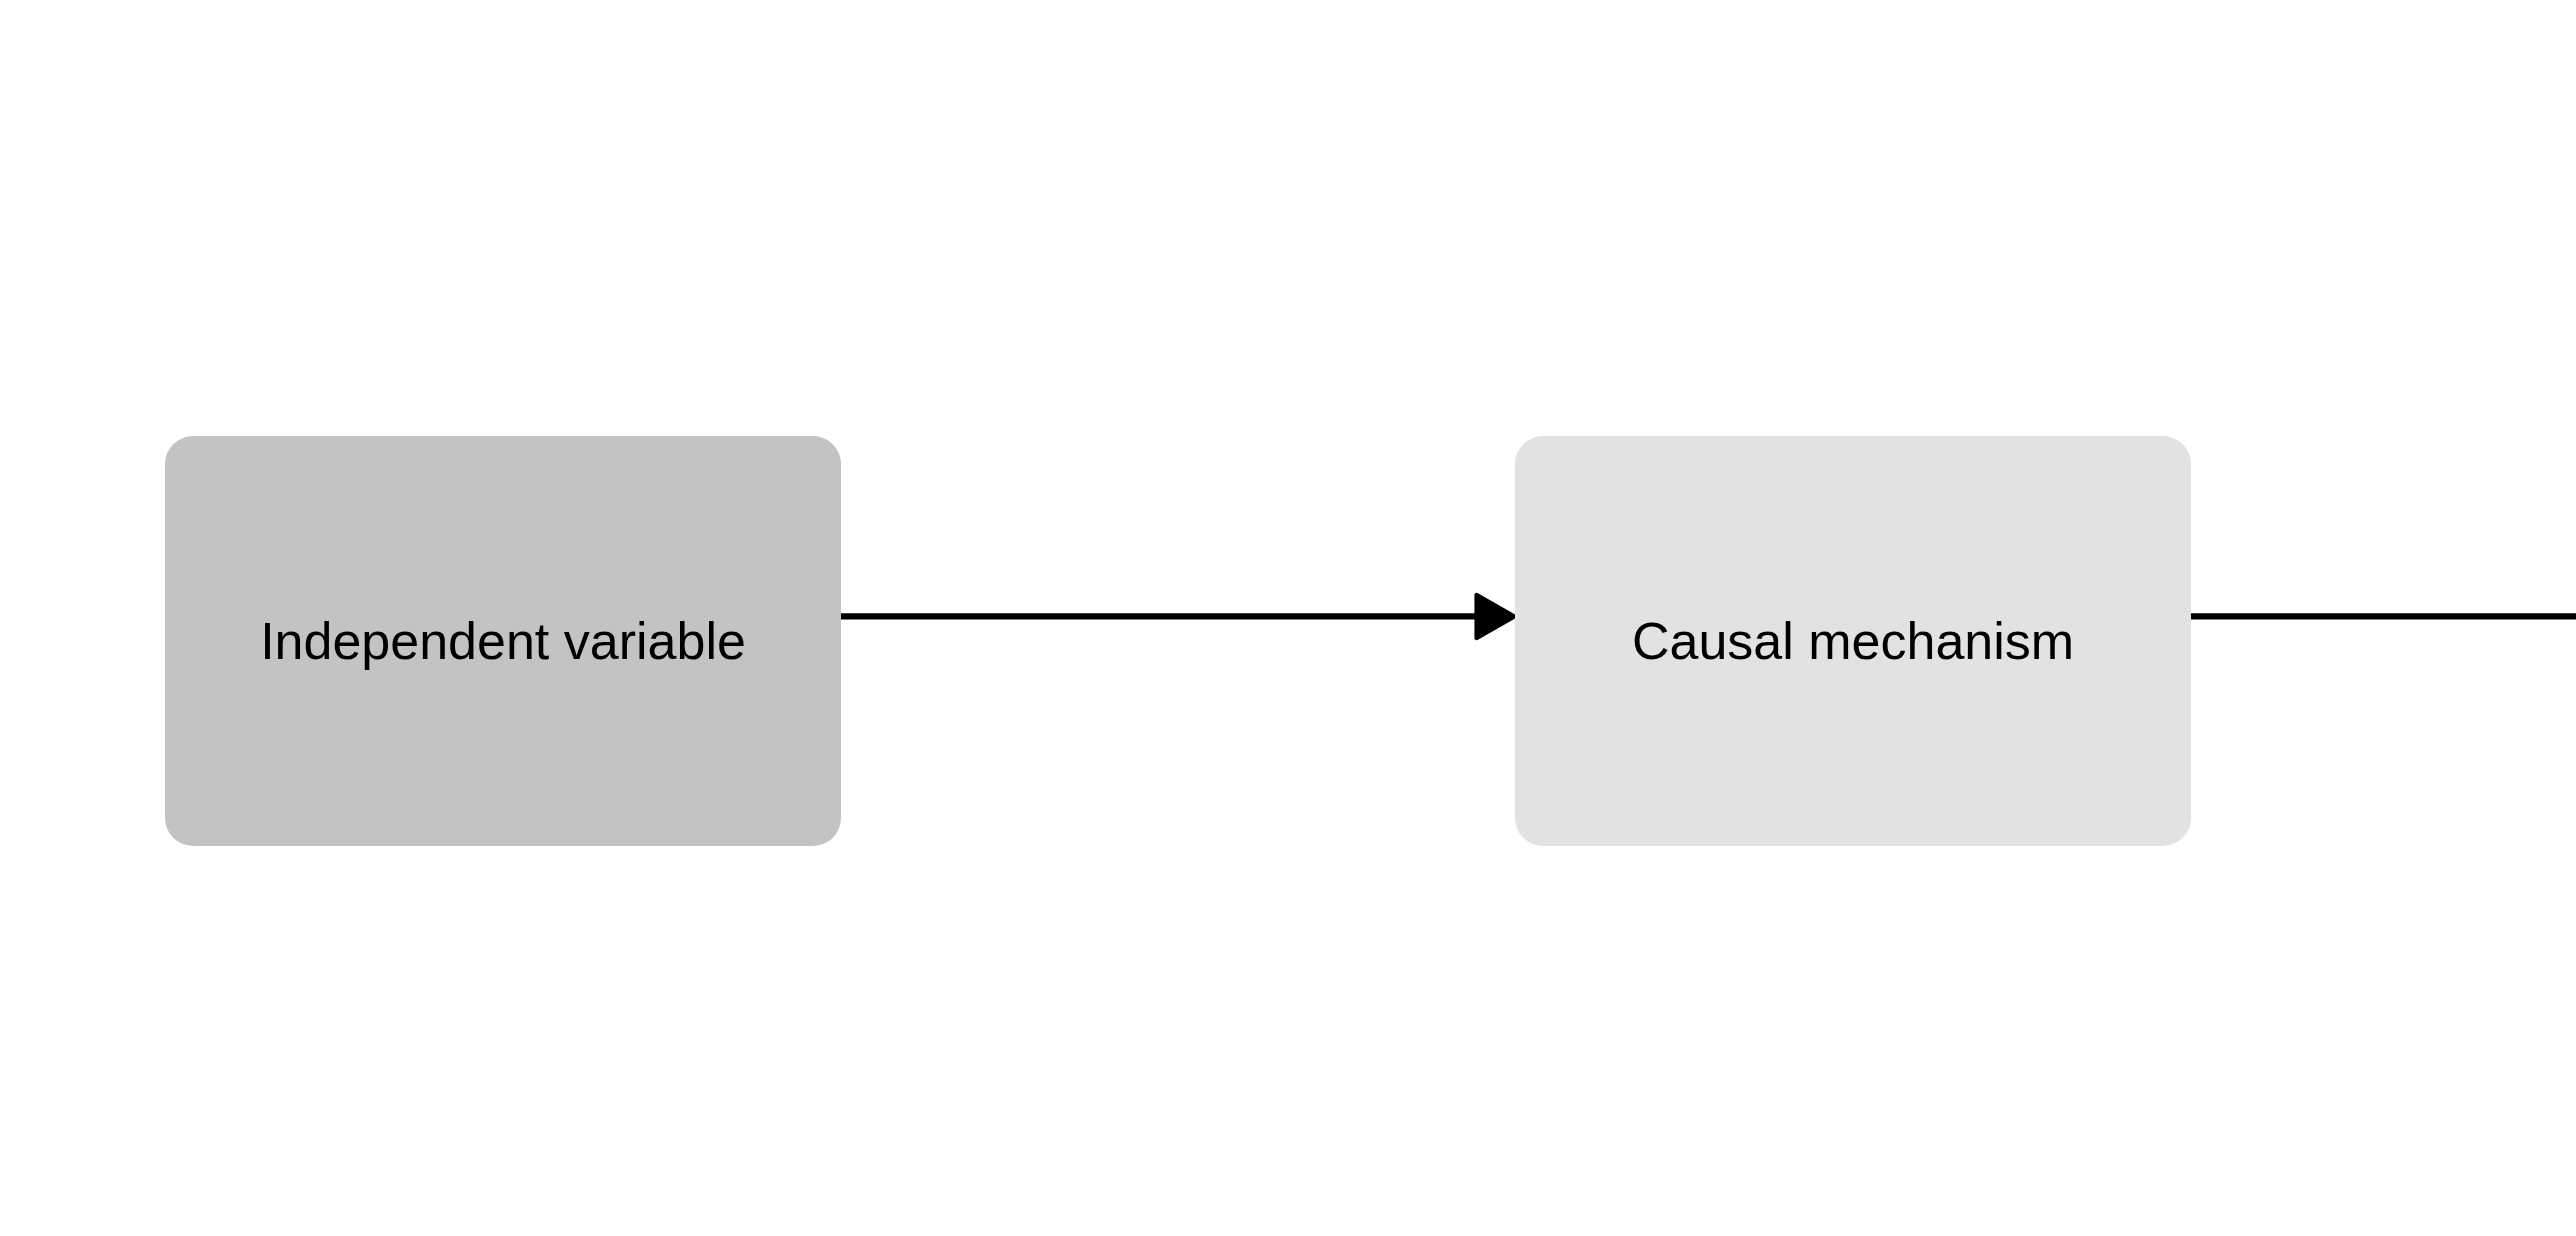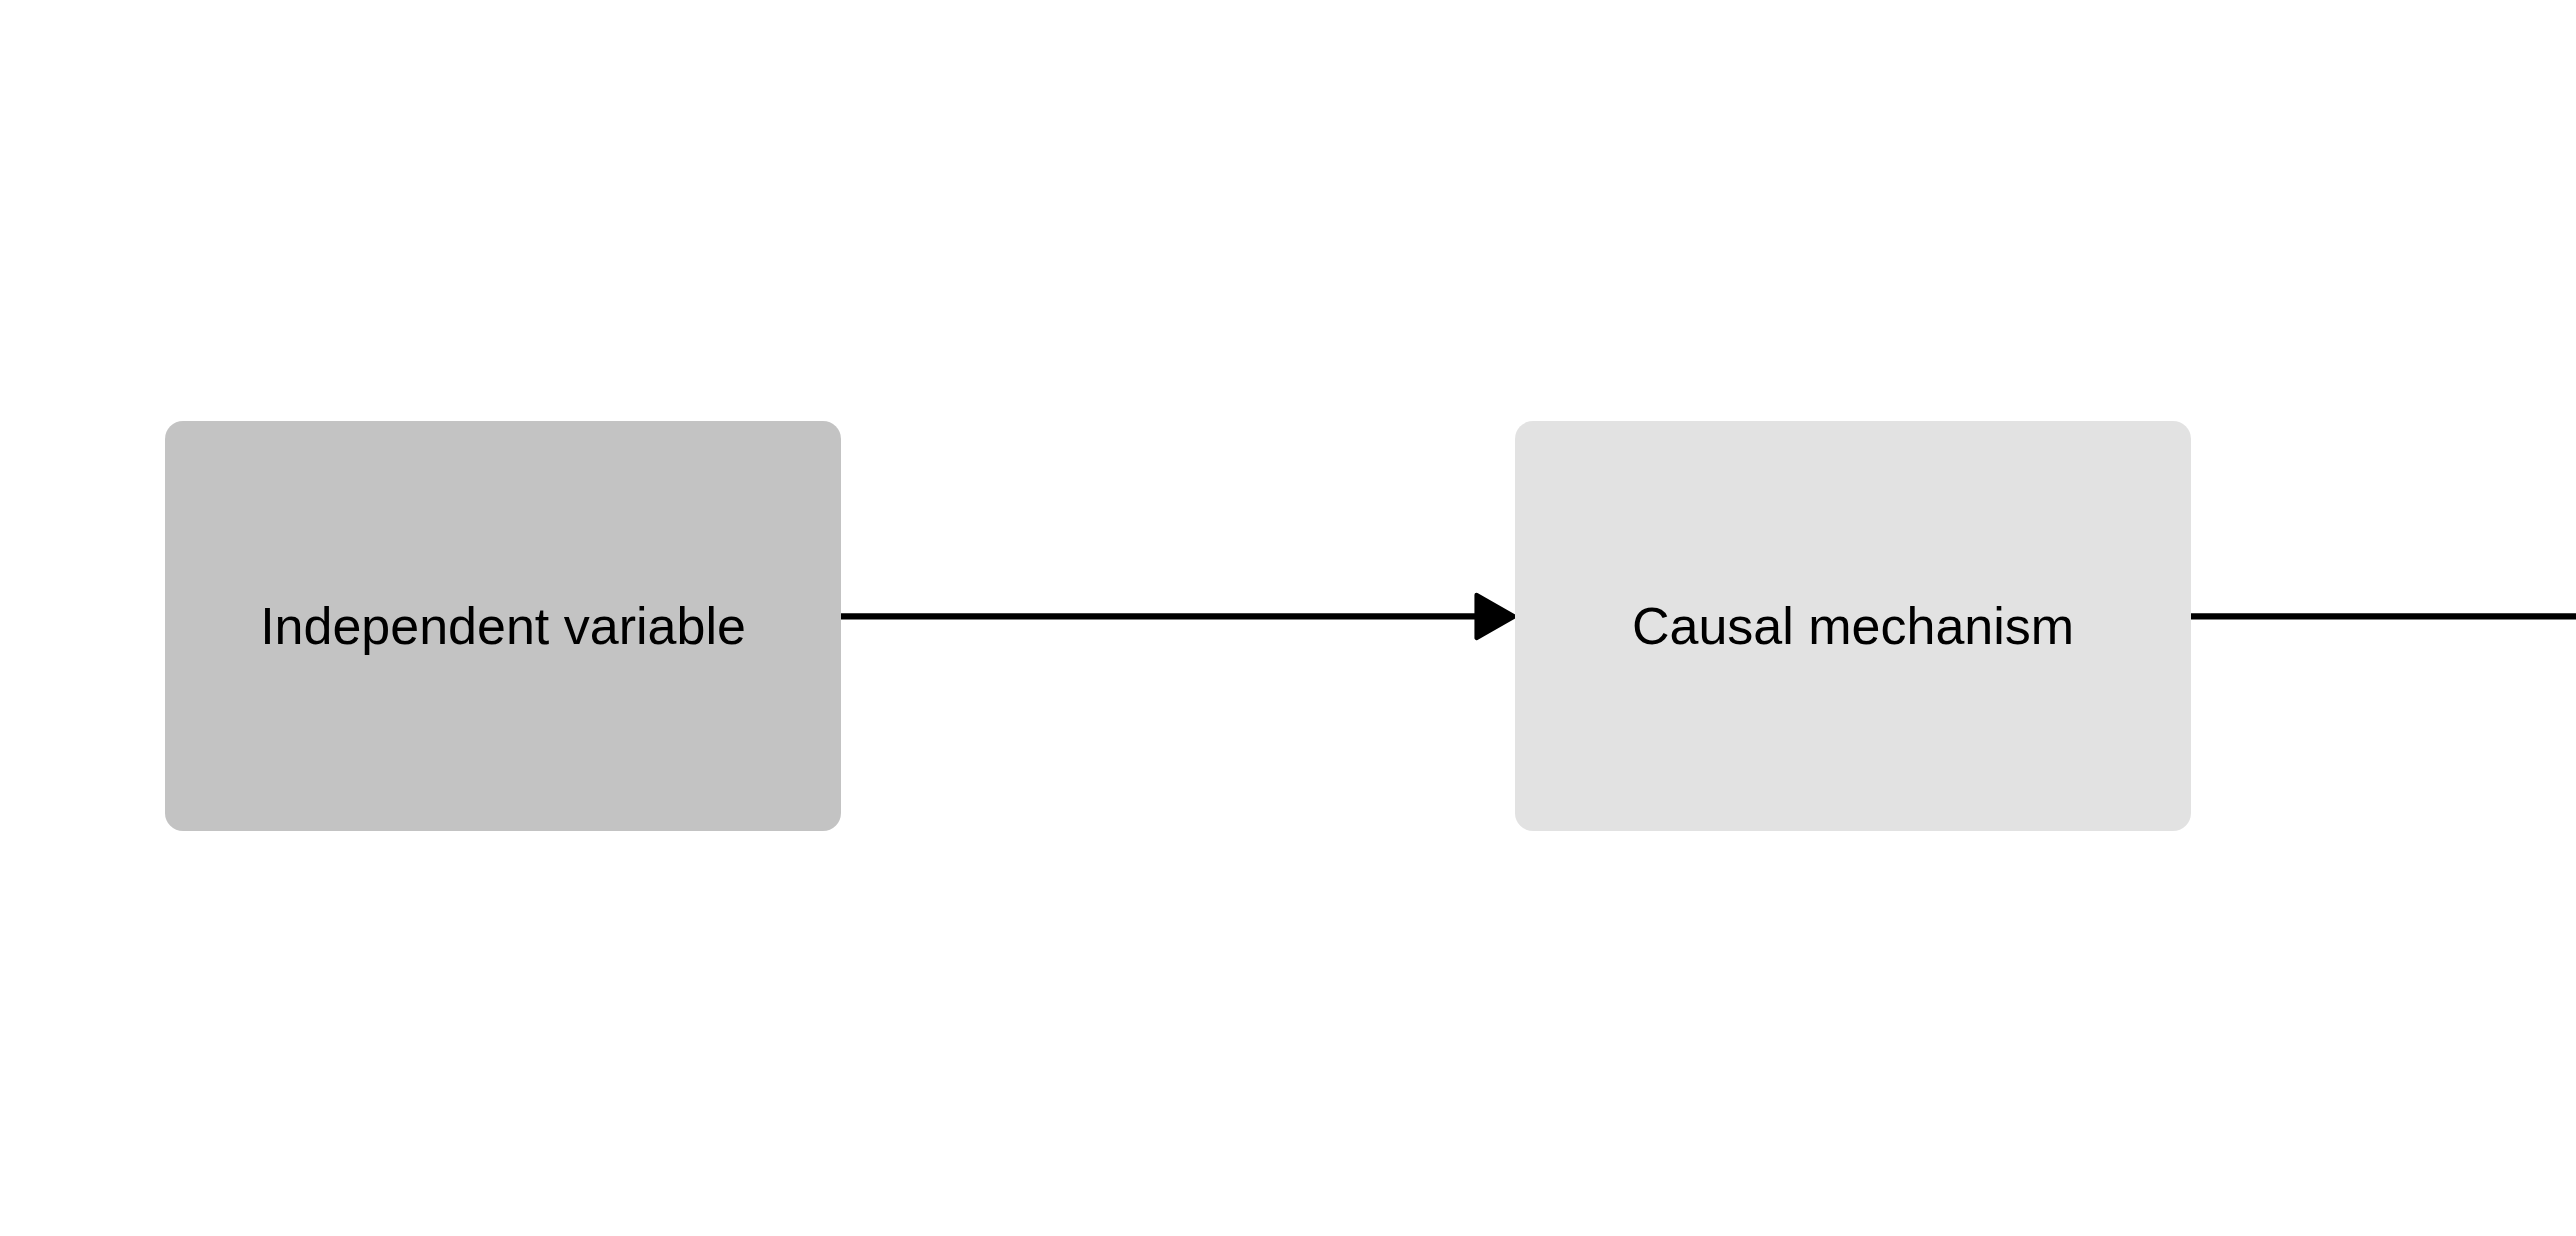--- a/index.html
+++ b/index.html
@@ -10,23 +10,23 @@
   }
   #canvas {
     position: relative;
     width: 3709px;
     height: 1236px;
     background: #ffffff;
     overflow: hidden;
   }
   .node {
     position: absolute;
-    top: 421px;
+    top: 436px;
     height: 410px;
-    border-radius: 18px;
+    border-radius: 28px;
     display: flex;
     align-items: center;
     justify-content: center;
     box-sizing: border-box;
   }
   .node-label {
     font-size: 52px;
     font-weight: 400;
     color: #000000;
     letter-spacing: 0px;

